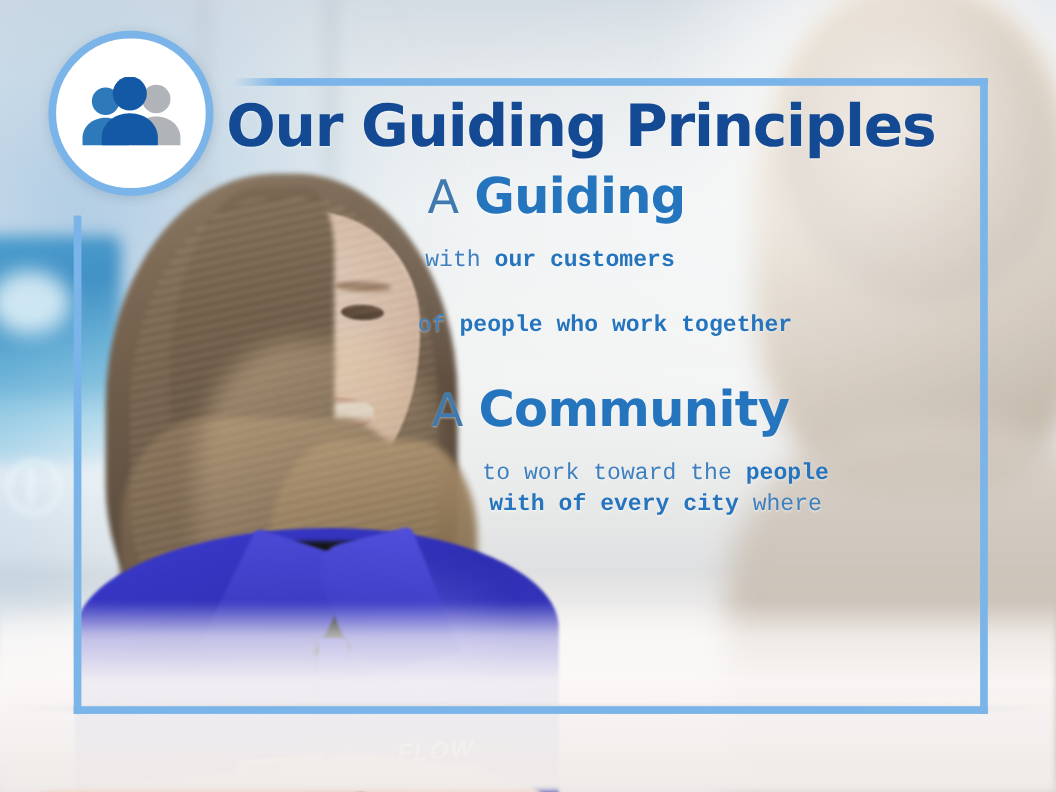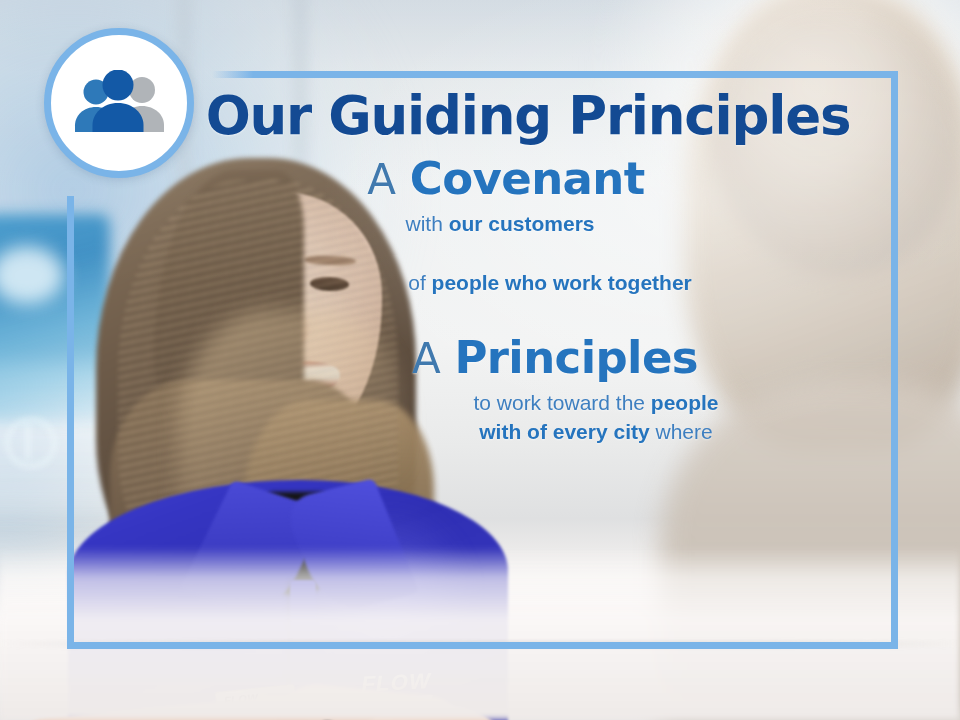--- a/index.html
+++ b/index.html
@@ -427,26 +427,26 @@
   }
   .p-art {
     font-weight: 400;
     color: #4079ae;
     font-size: 42px;
     letter-spacing: 0px;
   }
   .p-word { font-weight: 700; color: #2574be; }
 
   .p-sub {
-    font-family: Liberation Sans, sans-serif;
+    font-family: Liberation Mono, monospace;
     font-size: 21px;
     line-height: 29px;
     font-weight: 400;
     color: #3e7fc0;
-    margin-top: 2px;
+    margin-top: 16px;
     text-shadow: 0 1px 2px rgba(255,255,255,.5);
   }
   .p-sub b { font-weight: 700; color: #2574be; }
 
   
   .principle-1 { margin-top: 6px; padding-right: 44px; }
   .principle-1 .p-sub { padding-right: 12px; }
   .principle-2 { margin-top: 30px; padding-right: 6px; }
   .principle-2 .p-sub { padding-left: 50px; }
   .principle-3 { margin-top: 34px; padding-left: 54px; }
@@ -535,37 +535,37 @@
         </svg>
       </span>
     </div>
 
     <div class="text-col">
       <h1 class="main-title">Our Guiding Principles</h1>
 
       <div class="principle principle-1">
         <div class="p-head">
           <span class="p-art">A</span>
-          <span class="p-word">Covenant</span>
+          <span class="p-word">Guiding</span>
         </div>
         <div class="p-sub">
             <div><span>with </span><b>our customers</b></div>
           </div>
       </div>
 
       <div class="principle principle-2">
         <div class="p-sub">
             <div><span>of </span><b>people who work together</b></div>
           </div>
       </div>
 
       <div class="principle principle-3">
         <div class="p-head">
           <span class="p-art">A</span>
-          <span class="p-word">Principles</span>
+          <span class="p-word">Community</span>
         </div>
         <div class="p-sub">
             <div><span>to work toward the </span><b>people</b></div>
             <div><b>with of every city</b><span> where</span></div>
           </div>
       </div>
     </div>
 
   </div>
 </div>

